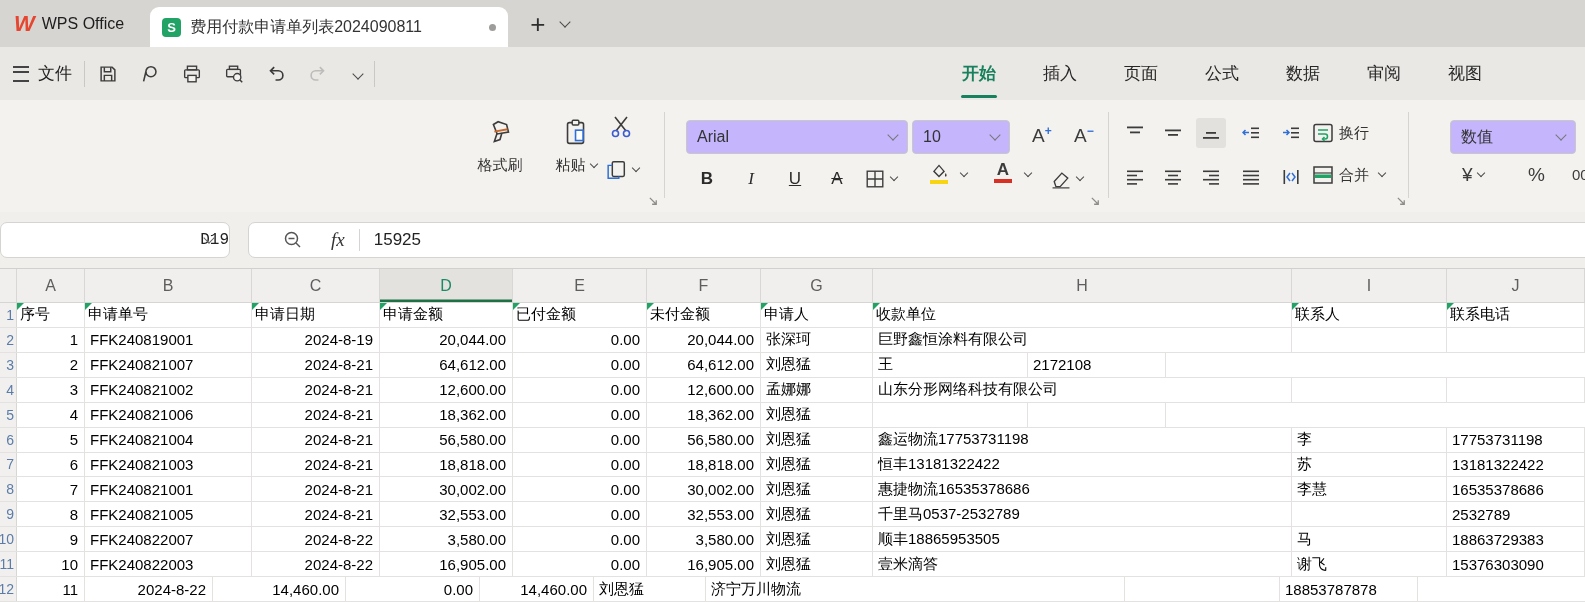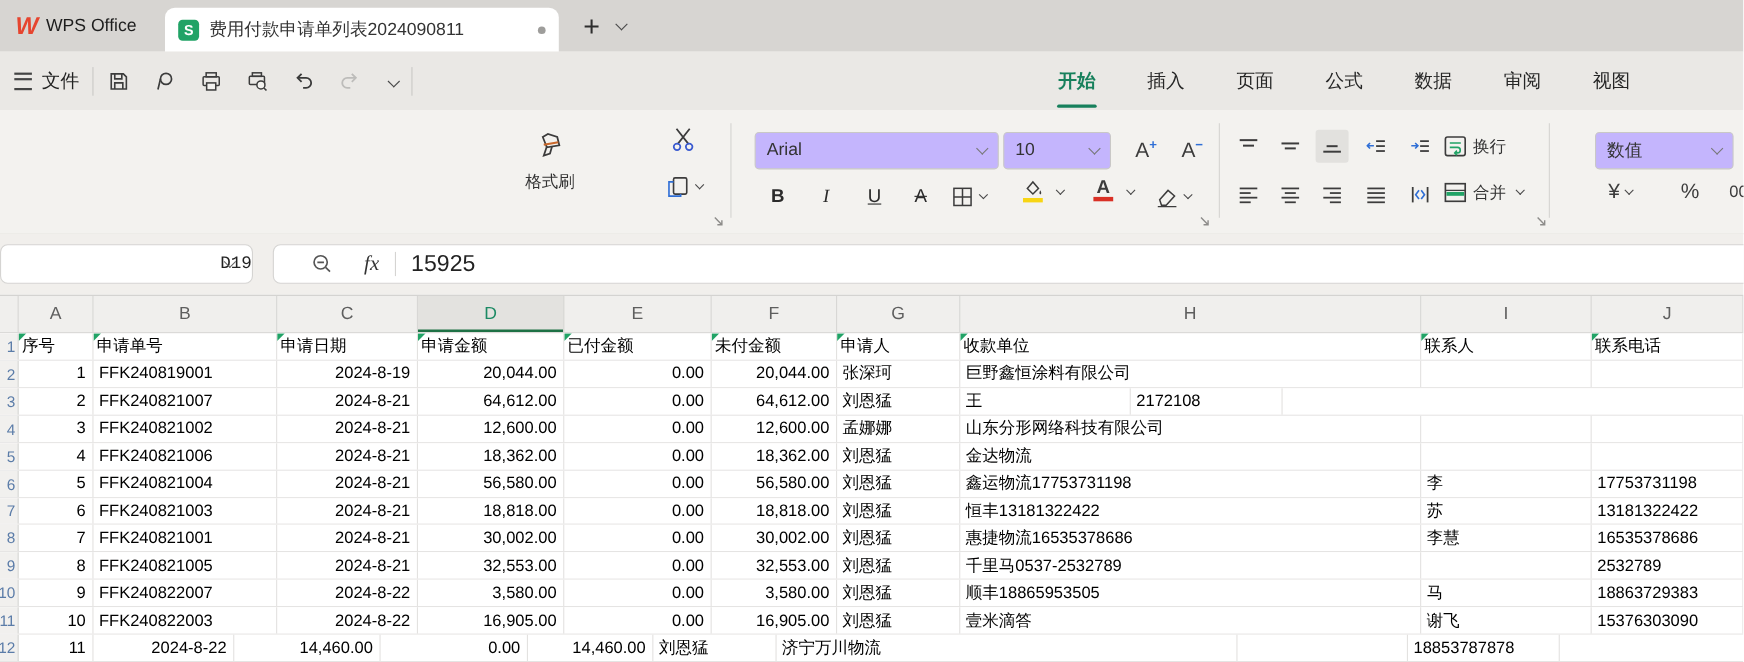--- a/index.html
+++ b/index.html
@@ -57,21 +57,21 @@
   
   .fxbar{position:absolute;left:0;top:212px;width:1585px;height:56px;background:#f1efec;}
   .namebox{position:absolute;left:0;top:10px;width:230px;height:36px;background:#fff;border:1px solid #d5d4d2;border-radius:7px;
            box-sizing:border-box;display:flex;align-items:center;justify-content:flex-end;font-size:16px;color:#222;
            font-family:"Liberation Mono","DejaVu Sans Mono",monospace;}
   .namebox .chev{position:absolute;right:16px;top:15px;border-color:#666;}
   .fxbox{position:absolute;left:248px;top:10px;width:1350px;height:36px;background:#fff;border:1px solid #d5d4d2;border-radius:7px;
          box-sizing:border-box;display:flex;align-items:center;}
   .fx{font-style:italic;font-family:"Liberation Serif","DejaVu Serif",serif;font-size:19px;color:#333;margin-left:28px;}
   .fxsep{width:1px;height:22px;background:#d5d4d2;margin-left:14px;}
-  .fxval{font-size:21px;color:#222;margin-left:14px;}
+  .fxval{font-size:17px;color:#222;margin-left:14px;}
 
   
   .colheads{position:absolute;left:0;top:268px;width:1585px;height:35px;background:#f0efed;border-top:1px solid #d1d0ce;
             border-bottom:1px solid #d6d5d3;display:flex;box-sizing:border-box;}
   .cornercell{height:100%;border-right:1px solid #d8d7d5;box-sizing:border-box;}
   .colcell{height:100%;display:flex;align-items:center;justify-content:center;font-size:16px;color:#5e5e5e;
            border-right:1px solid #d8d7d5;box-sizing:border-box;}
   .colcell.sel{background:#e3e2df;color:#1c8a64;box-shadow:inset 0 -2.5px 0 #1e7145;}
   .grid{position:absolute;left:0;top:303px;width:1585px;height:299px;display:flex;flex-direction:column;overflow:hidden;}
   .grow{flex:1;display:flex;border-bottom:1px solid #e3e2e0;box-sizing:border-box;background:#fff;}
@@ -166,20 +166,33 @@
     <div style="height:46px;display:flex;align-items:center;justify-content:center;">
       <svg width="32" height="32" viewBox="0 0 34 34">
           <path d="M10 8 L15 5 l9 3 2 8 -12 2 z" fill="none" stroke="#3c3c3c" stroke-width="1.7"></path>
           <path d="M11 15.5 L25 13" stroke="#c9672a" stroke-width="2"></path>
           <path d="M14 17 l-3 9 6-2 2-7" fill="none" stroke="#3c3c3c" stroke-width="1.7"></path>
         </svg>
     </div>
     <div class="rlabel">格式刷</div>
   </div>
 
+  <div class="rg" style="left:546px;top:10px;width:60px;">
+    <div style="height:46px;display:flex;align-items:center;justify-content:center;">
+      <svg width="32" height="32" viewBox="0 0 34 34">
+          <rect x="8" y="6" width="17" height="22" rx="2" fill="none" stroke="#3c3c3c" stroke-width="1.7"></rect>
+          <rect x="13" y="3.5" width="7" height="5" rx="1" fill="#f3f2ef" stroke="#3c3c3c" stroke-width="1.5"></rect>
+          <rect x="16.5" y="14" width="8" height="11" fill="#fff" stroke="#2f6fd6" stroke-width="1.7"></rect>
+        </svg>
+    </div>
+    <div class="rlabel">
+        <span>粘贴</span>
+        <i class="chev sm"></i>
+      </div>
+  </div>
 
   <div class="rg" style="left:608px;top:14px;">
     <svg width="26" height="26" viewBox="0 0 26 26">
         <path d="M7 3 L18 17 M19 3 L8 17" stroke="#3c3c3c" stroke-width="1.6" fill="none"></path>
         <circle cx="7.5" cy="19.5" r="3" fill="none" stroke="#3b5bd0" stroke-width="1.6"></circle>
         <circle cx="18.5" cy="19.5" r="3" fill="none" stroke="#3b5bd0" stroke-width="1.6"></circle>
       </svg>
   </div>
   <div class="rg" style="left:604px;top:58px;display:flex;align-items:center;">
     <svg width="24" height="24" viewBox="0 0 26 26">
@@ -560,23 +573,20 @@
       </div>
       <div class="gcell ar" style="width: 134px;">
         <span>0.00</span>
       </div>
       <div class="gcell ar" style="width: 114px;">
         <span>18,362.00</span>
       </div>
       <div class="gcell al" style="width: 112px;">
         <span>刘恩猛</span>
       </div>
-      <div class="gcell al" style="width: 419px;">
-        <span>金达物流</span>
-      </div>
       <div class="gcell al" style="width: 155px;">
         <span></span>
       </div>
       <div class="gcell al" style="width: 138px;">
         <span></span>
       </div>
     </div>
     <div class="grow">
       <div class="rowhead" style="width: 17px;">
         <span>6</span>

